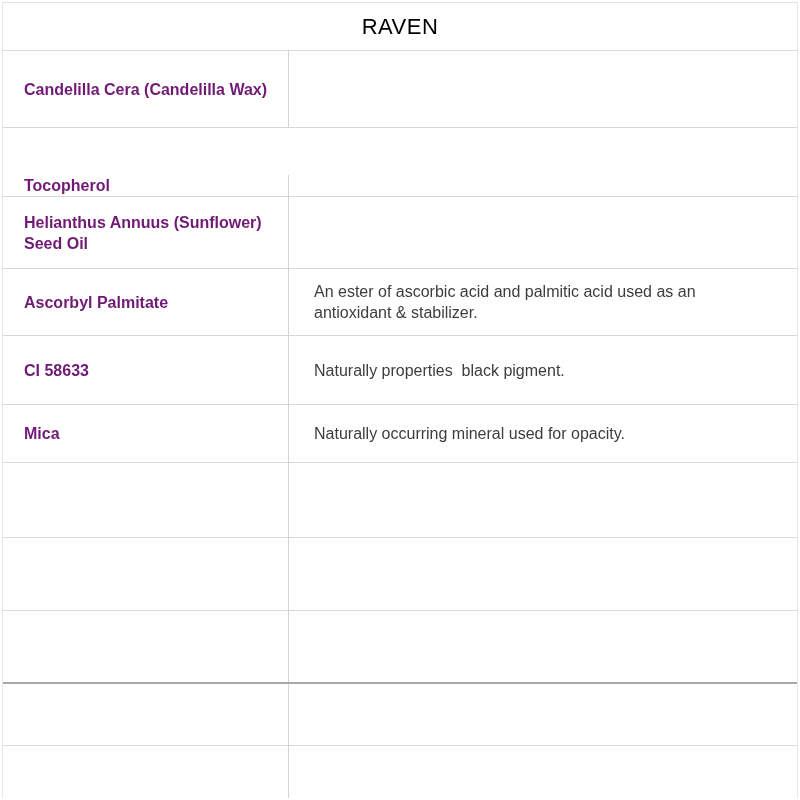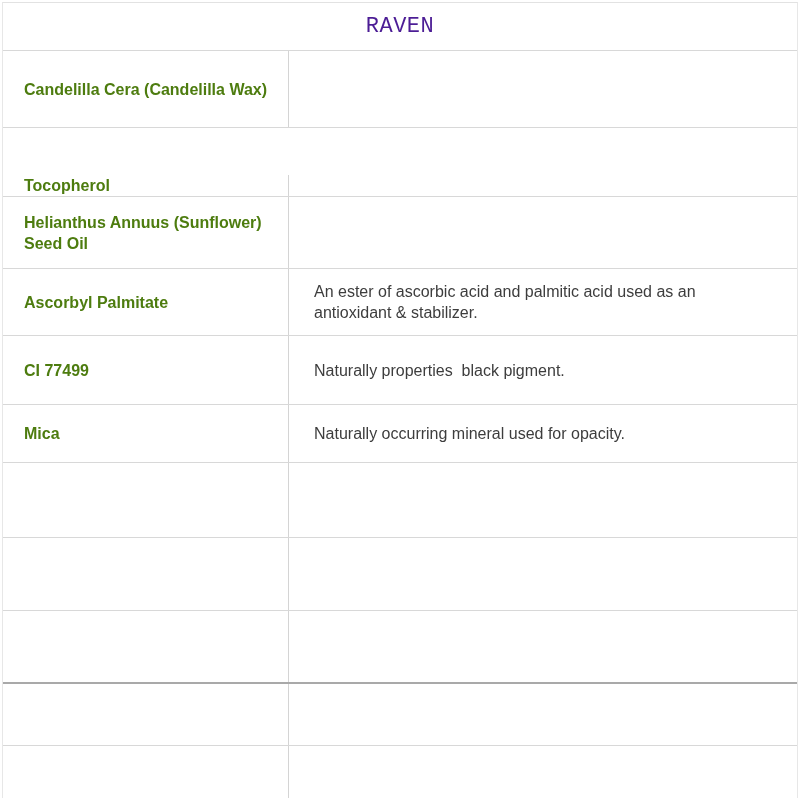--- a/index.html
+++ b/index.html
@@ -22,44 +22,44 @@
     background: #ffffff;
   }
   .title-row {
     height: 47px;
     border-bottom: 1px solid #d8d8d8;
     display: flex;
     align-items: center;
     justify-content: center;
   }
   .title-text {
-    font-family: Liberation Mono, monospace;
+    font-family: Liberation Sans, sans-serif;
     font-size: 22px;
     letter-spacing: 0.5px;
-    color: #4c1d95;
+    color: #000000;
   }
   .row {
     display: flex;
     border-bottom: 1px solid #d8d8d8;
   }
   .cell {
     display: flex;
     align-items: center;
     box-sizing: border-box;
     white-space: pre;           
     line-height: 21px;
     font-size: 16px;
     overflow: hidden;
   }
   .cell.name {
     flex: 0 0 286px;
     border-right: 1px solid #d4d4d4;
     padding-left: 21px;
     font-weight: bold;
-    color: #4d7c0f;
+    color: #701a75;
   }
   .cell.desc {
     flex: 1 1 auto;
     padding-left: 25px;
     padding-right: 6px;
     color: #3d3d3d;
   }
   
   .h0  { height: 76px; }
   .h1  { height: 68px; align-items: flex-end; }
@@ -95,21 +95,21 @@
 Seed Oil</div>
   </div>
 
   <div class="row h3">
     <div class="cell name">Ascorbyl Palmitate</div>
     <div class="cell desc">An ester of ascorbic acid and palmitic acid used as an
 antioxidant &amp; stabilizer.</div>
   </div>
 
   <div class="row h4">
-    <div class="cell name">CI 77499</div>
+    <div class="cell name">CI 58633</div>
     <div class="cell desc">Naturally properties  black pigment.</div>
   </div>
 
   <div class="row h5">
     <div class="cell name">Mica</div>
     <div class="cell desc">Naturally occurring mineral used for opacity.</div>
   </div>
 
   <div class="row h6">
     <div class="cell name"></div>

